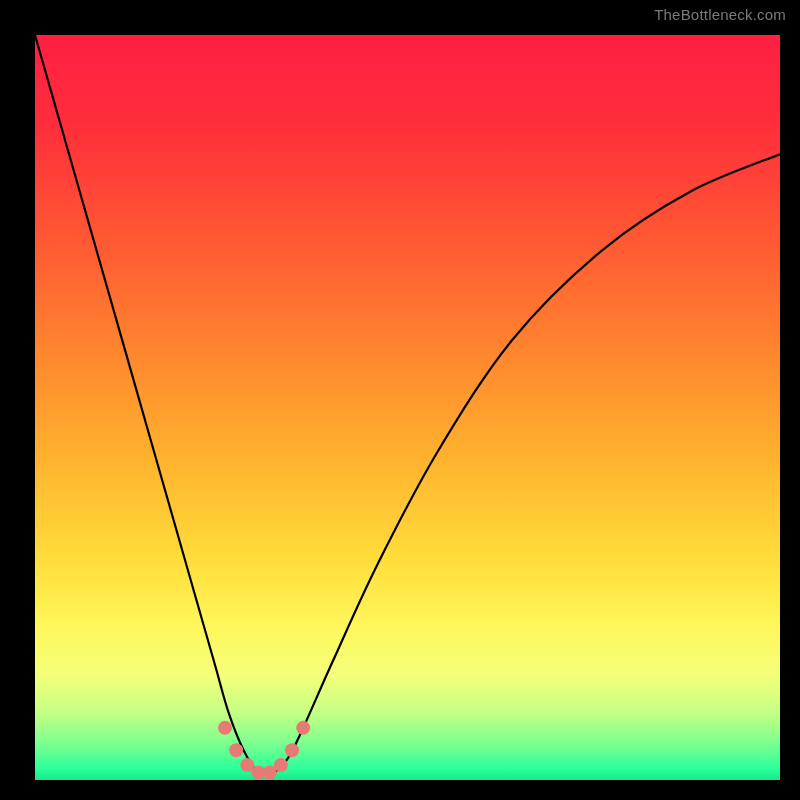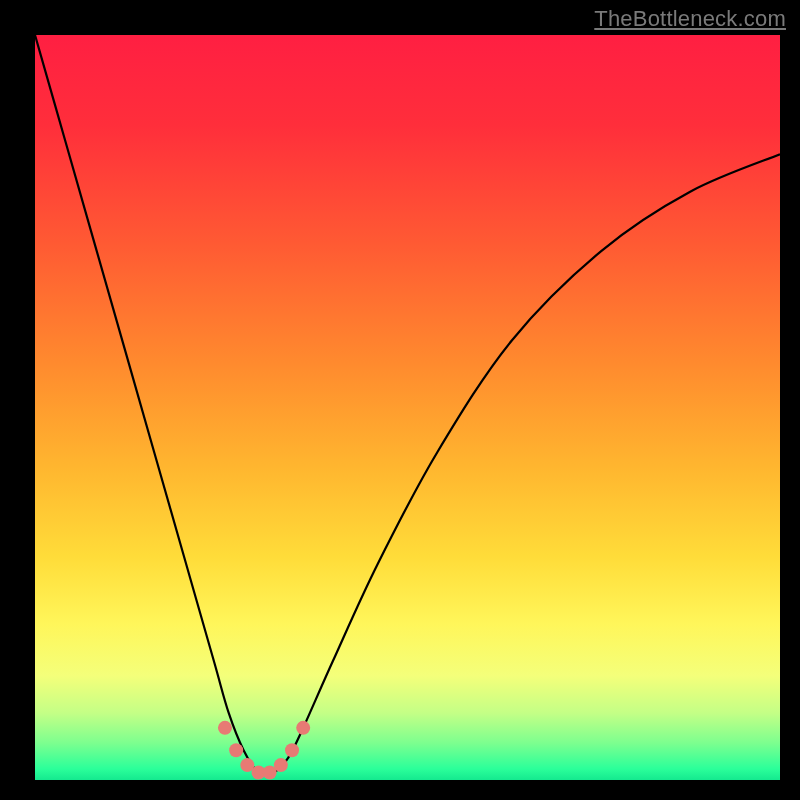--- a/index.html
+++ b/index.html
@@ -27,23 +27,22 @@
   }
   .gradient {
     position: absolute;
     inset: 0;
   }
   .watermark {
     position: absolute;
     top: 6px;
     right: 14px;
     color: #7a7a7a;
-    font-size: 22px;
+    font-size: 15px;
     letter-spacing: 0.2px;
-    text-decoration: underline;
   }
   .curve {
     position: absolute;
     inset: 0;
   }
   .dots circle {
     fill: #e77a74;
   }
 </style>
 </head>

